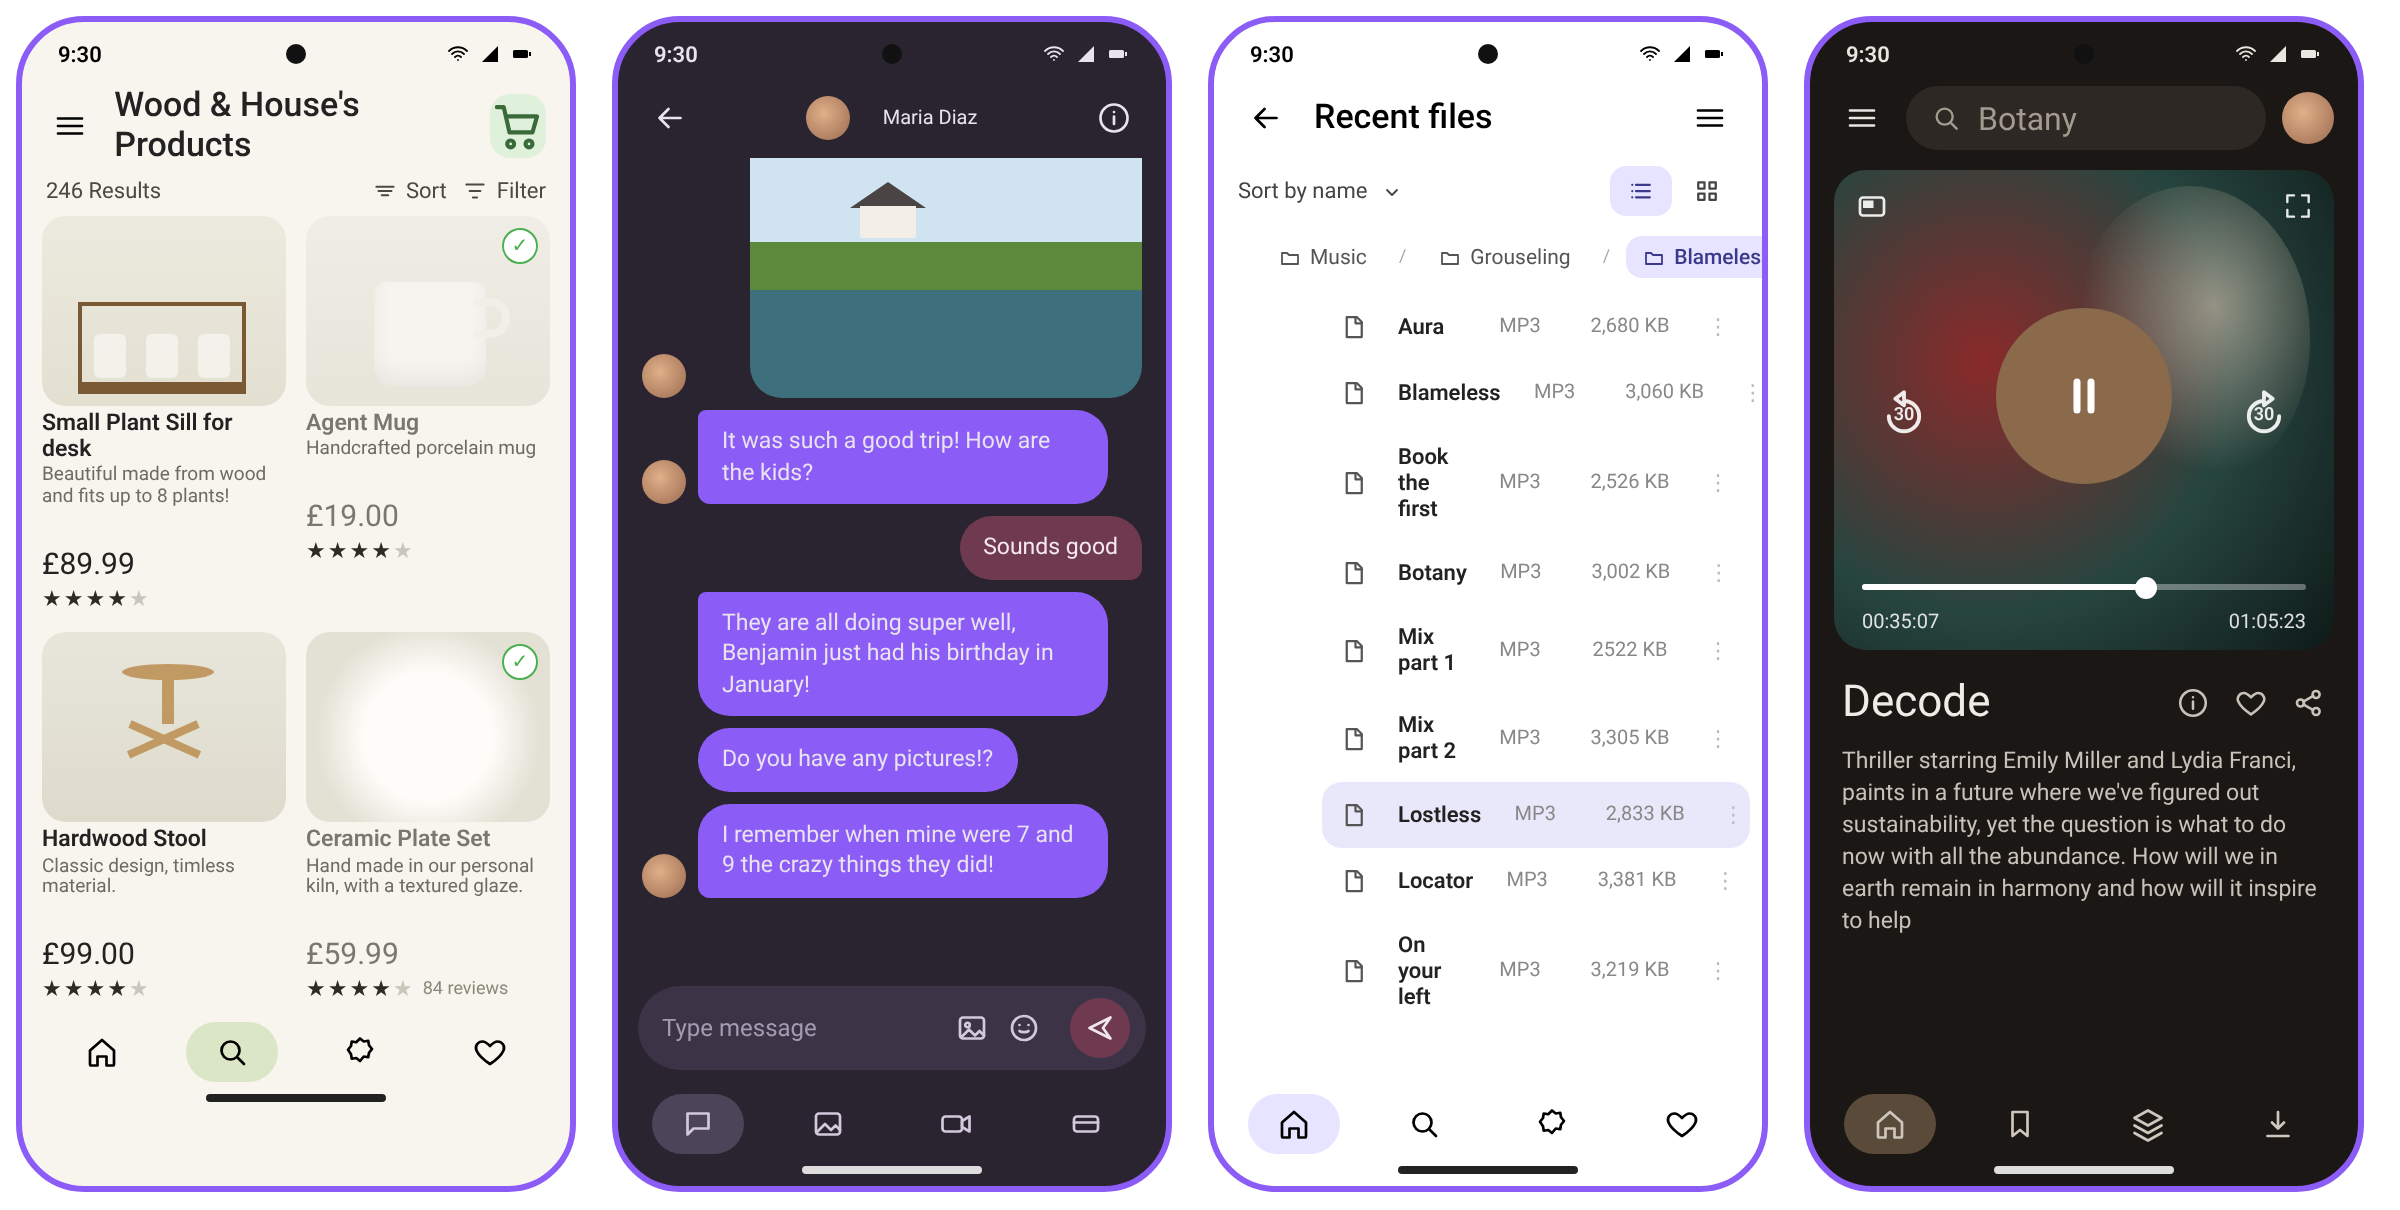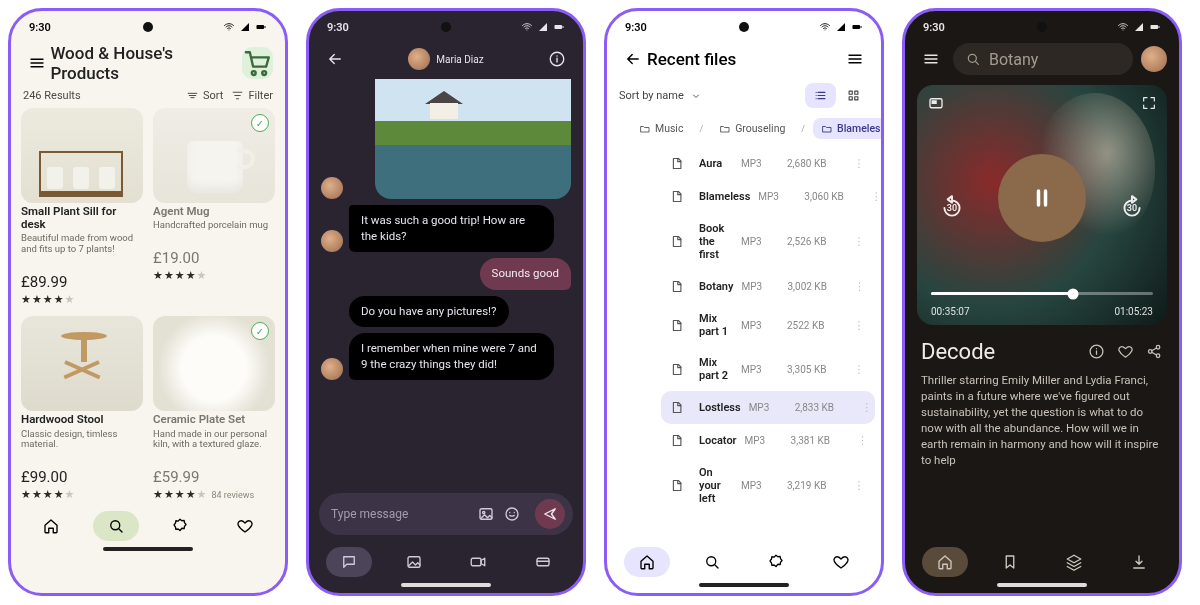--- a/index.html
+++ b/index.html
@@ -15,21 +15,21 @@
   .phone.cream { background: #f7f5ee; }
 
   .punch { position: absolute; top: 11px; left: 50%; transform: translateX(-50%);
            width: 10px; height: 10px; background: #111; border-radius: 50%; z-index: 50; }
 
   .statusbar { height: 28px; display: flex; align-items: center; justify-content: space-between;
                padding: 4px 18px 0; font-size: 11px; font-weight: 600; }
   .statusbar .sys { display: flex; gap: 4px; align-items: center; }
   .statusbar svg { width: 12px; height: 12px; }
 
-  .appbar { display: flex; align-items: center; padding: 4px 12px; min-height: 40px; }
+  .appbar { display: flex; align-items: center; gap: 10px; padding: 4px 12px; min-height: 40px; }
   .phone.cream .appbar .title { font-size: 17px; font-weight: 500; color: #222; }
   .phone.dark .appbar .title { font-size: 10px; color: #e8e3ee; }
   .phone .appbar .title.big { font-size: 17px; font-weight: 500; }
   .spacer { flex: 1; }
 
   .iconbtn { display: inline-flex; align-items: center; justify-content: center;
              width: 28px; height: 28px; border-radius: 50%; }
   .iconbtn svg { width: 18px; height: 18px; }
   .cart-pill { background: #dff0db; border-radius: 10px; width: 32px; height: 32px;
                display: flex; align-items: center; justify-content: center; color: #3a6a3a; }
@@ -63,21 +63,21 @@
   .msg-img .roof { position: absolute; left: 50px; top: 12px; width: 0; height: 0;
                    border-left: 19px solid transparent; border-right: 19px solid transparent;
                    border-bottom: 13px solid #4a4544; }
   .msgrow { display: flex; gap: 6px; }
   .msgrow .av { width: 22px; height: 22px; border-radius: 50%;
                 background: radial-gradient(circle at 40% 40%, #e0b089, #9a6a50);
                 align-self: flex-end; flex-shrink: 0; }
   .msgrow .av.hidden { visibility: hidden; }
   .bubble { border-radius: 16px; padding: 8px 12px; font-size: 11.5px; line-height: 1.35;
             max-width: 205px; }
-  .bubble.in { background: #000000; color: #e8e3ee; }
+  .bubble.in { background: #8b5cf6; color: #e8e3ee; }
   .bubble.out { background: #6f3a50; color: #f5e9ef; margin-left: auto; border-bottom-right-radius: 6px; }
   .bubble.in.first { border-top-left-radius: 4px; }
   .bubble.in.last  { border-bottom-left-radius: 6px; }
 
   .chat-input { margin: 6px 10px 6px; background: #3c3446; border-radius: 22px;
                 display: flex; align-items: center; padding: 6px 8px 6px 12px; gap: 8px; }
   .chat-input .ph { flex: 1; color: #a49bb0; font-size: 12px; }
   .chat-input svg { width: 18px; height: 18px; color: #d2c9dc; }
   .sendfab { width: 30px; height: 30px; border-radius: 50%; background: #6f3a50;
              display: flex; align-items: center; justify-content: center; margin-left: 6px; }
@@ -91,21 +91,21 @@
   .crumbs { display: flex; gap: 8px; align-items: center; padding: 6px 12px 8px;
             font-size: 10.5px; color: #555; margin-left: 12px; }
   .crumbs .crumb { display: flex; align-items: center; gap: 4px; padding: 4px 8px; border-radius: 8px; }
   .crumbs .crumb.sel { background: #e6e4ff; color: #3b3a8a; font-weight: 500; }
   .crumbs .sep { color: #aaa; font-size: 9px; }
   .filelist { flex: 1; overflow: hidden; padding-left: 48px; }
   .frow { display: grid; grid-template-columns: 22px 1fr 38px 56px 16px;
           align-items: center; gap: 8px; padding: 9px 14px; font-size: 11px; }
   .frow.sel { background: #e9e8fa; border-radius: 10px; margin: 0 6px; padding: 9px 8px; }
   .frow .fn { font-weight: 600; color: #222; }
-  .frow .ft, .frow .fs { color: #888; font-size: 10px; }
+  .frow .ft, .frow .fs { color: #888; font-size: 10px; text-align: center; }
   .frow .more { color: #bbb; text-align: center; }
 
   
   .searchbar { flex: 1; background: #2d2824; border-radius: 22px; height: 32px;
                display: flex; align-items: center; gap: 8px; padding: 0 12px; color: #a49b90; }
   .searchbar svg { width: 16px; height: 16px; }
   .player-art { margin: 6px 12px 4px; height: 240px; border-radius: 16px; position: relative;
                 background: radial-gradient(circle at 30% 40%, #8a2a2a 0%, #27453f 55%, #0e1a18 100%); overflow: hidden; }
   .player-art .face { position: absolute; right: 12px; top: 8px; width: 120px; height: 150px;
                       background: radial-gradient(ellipse at 60% 40%, rgba(233,210,190,0.55), rgba(0,0,0,0) 65%);
@@ -206,21 +206,21 @@
 
     <div class="prod">
       <div class="img" style="background:linear-gradient(#eceade,#e3e0d2);">
         <div style="position:absolute;left:18px;bottom:10px;width:84px;height:42px;border:2px solid #7a5a34;border-bottom:none;"></div>
         <div style="position:absolute;left:18px;bottom:6px;width:84px;height:6px;background:#7a5a34;"></div>
         <div style="position:absolute;left:26px;bottom:14px;width:16px;height:22px;background:rgba(255,255,255,0.5);border-radius:3px;"></div>
         <div style="position:absolute;left:52px;bottom:14px;width:16px;height:22px;background:rgba(255,255,255,0.5);border-radius:3px;"></div>
         <div style="position:absolute;left:78px;bottom:14px;width:16px;height:22px;background:rgba(255,255,255,0.5);border-radius:3px;"></div>
       </div>
       <div class="name">Small Plant Sill for desk</div>
-      <div class="desc">Beautiful made from wood and fits up to 7 plants!</div>
+      <div class="desc">Beautiful made from wood and fits up to 8 plants!</div>
       <div class="price">£89.99</div>
       <div class="stars">
           <span>★</span>
           <span>★</span>
           <span>★</span>
           <span>★</span>
           <span class="empty">★</span>
         </div>
     </div>
 
@@ -348,20 +348,24 @@
         <div class="roof"></div>
           <div class="house"></div>
       </div>
     </div>
     <div class="msgrow">
       <span class="av"></span>
       <div class="bubble in first last">It was such a good trip! How are the kids?</div>
     </div>
     <div class="msgrow">
       <div class="bubble out">Sounds good</div>
+    </div>
+    <div class="msgrow">
+      <span class="av hidden"></span>
+      <div class="bubble in first">They are all doing super well, Benjamin just had his birthday in January!</div>
     </div>
     <div class="msgrow">
       <span class="av hidden"></span>
       <div class="bubble in">Do you have any pictures!?</div>
     </div>
     <div class="msgrow">
       <span class="av"></span>
       <div class="bubble in last">I remember when mine were 7 and 9 the crazy things they did!</div>
     </div>
   </div>

